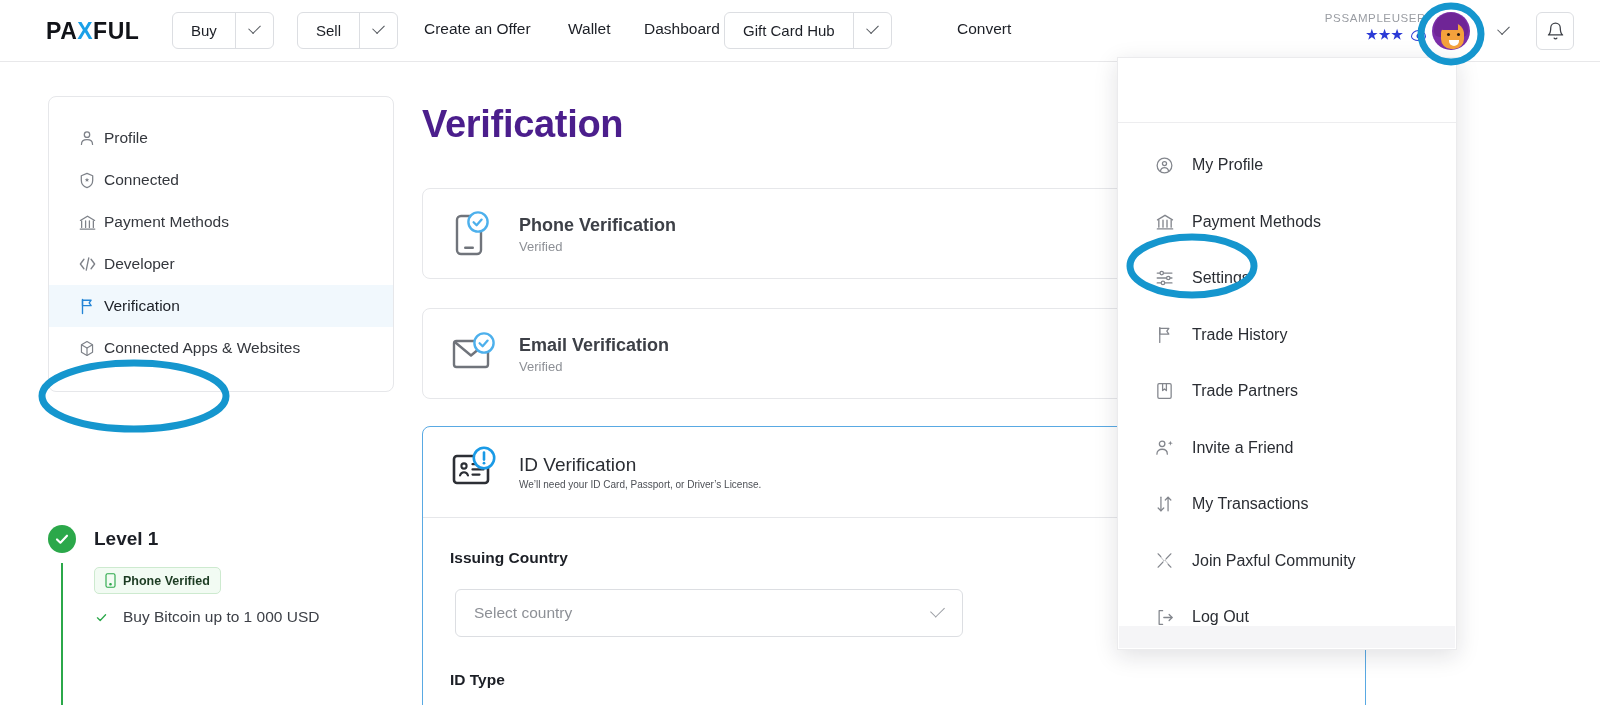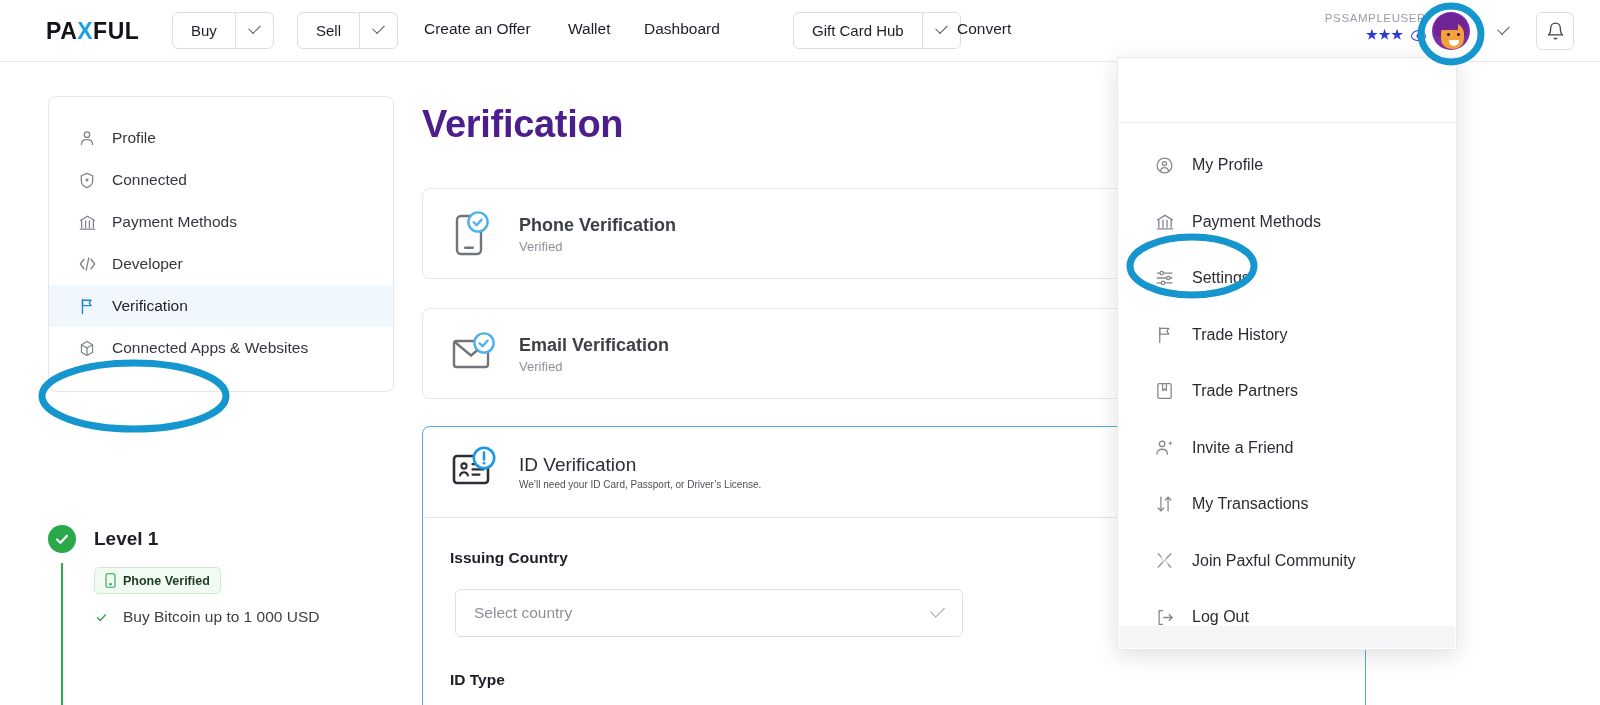--- a/index.html
+++ b/index.html
@@ -105,21 +105,21 @@
   
   #sidebar {
     position: absolute; left: 48px; top: 96px;
     width: 346px;
     border: 1px solid #e6e7ea; border-radius: 8px;
     background: #fff;
     padding: 20px 0 22px 0;
   }
   .side-item {
     height: 42px; display: flex; align-items: center;
-    padding-left: 28px; gap: 15px;
+    padding-left: 28px; gap: 7px;
     font-size: 15.5px; color: #34373d;
   }
   .side-item.active { background: #f1f8fd; color: #1c1f26; }
   .side-ico { width: 20px; height: 20px; display:flex; align-items:center; justify-content:center; flex:0 0 20px; }
 
   
   #levelblock { position: absolute; left: 48px; top: 525px; width: 360px; }
   #level-head { display: flex; align-items: center; gap: 18px; }
   #level-dot {
     width: 28px; height: 28px; border-radius: 50%;
@@ -233,21 +233,21 @@
     <div class="lbl">Sell</div>
     <div class="caret">
         <span class="chev"></span>
       </div>
   </div>
 
   <a class="navlink" style="left:424px;">Create an Offer</a>
   <a class="navlink" style="left:568px;">Wallet</a>
   <a class="navlink" style="left:644px;">Dashboard</a>
 
-  <div class="navbtn" id="btn-gift" style="left:793px;">
+  <div class="navbtn" id="btn-gift" style="left:724px;">
     <div class="lbl">Gift Card Hub</div>
     <div class="caret">
         <span class="chev"></span>
       </div>
   </div>
 
   <a class="navlink" style="left:957px;">Convert</a>
 
   <div id="username">
     <div class="uname">PSSAMPLEUSER</div>

